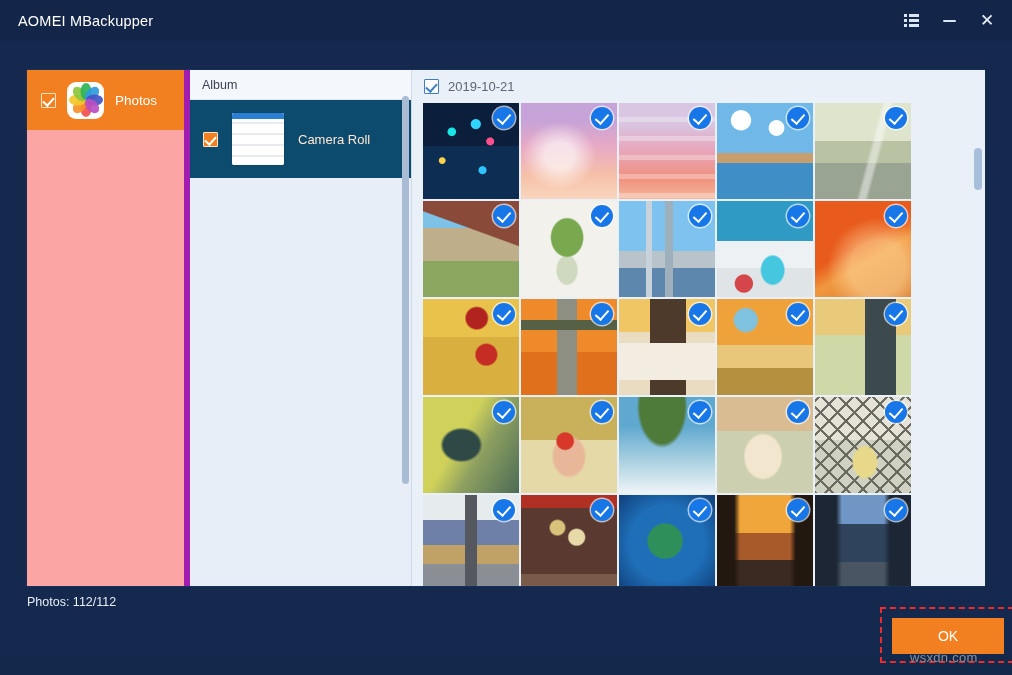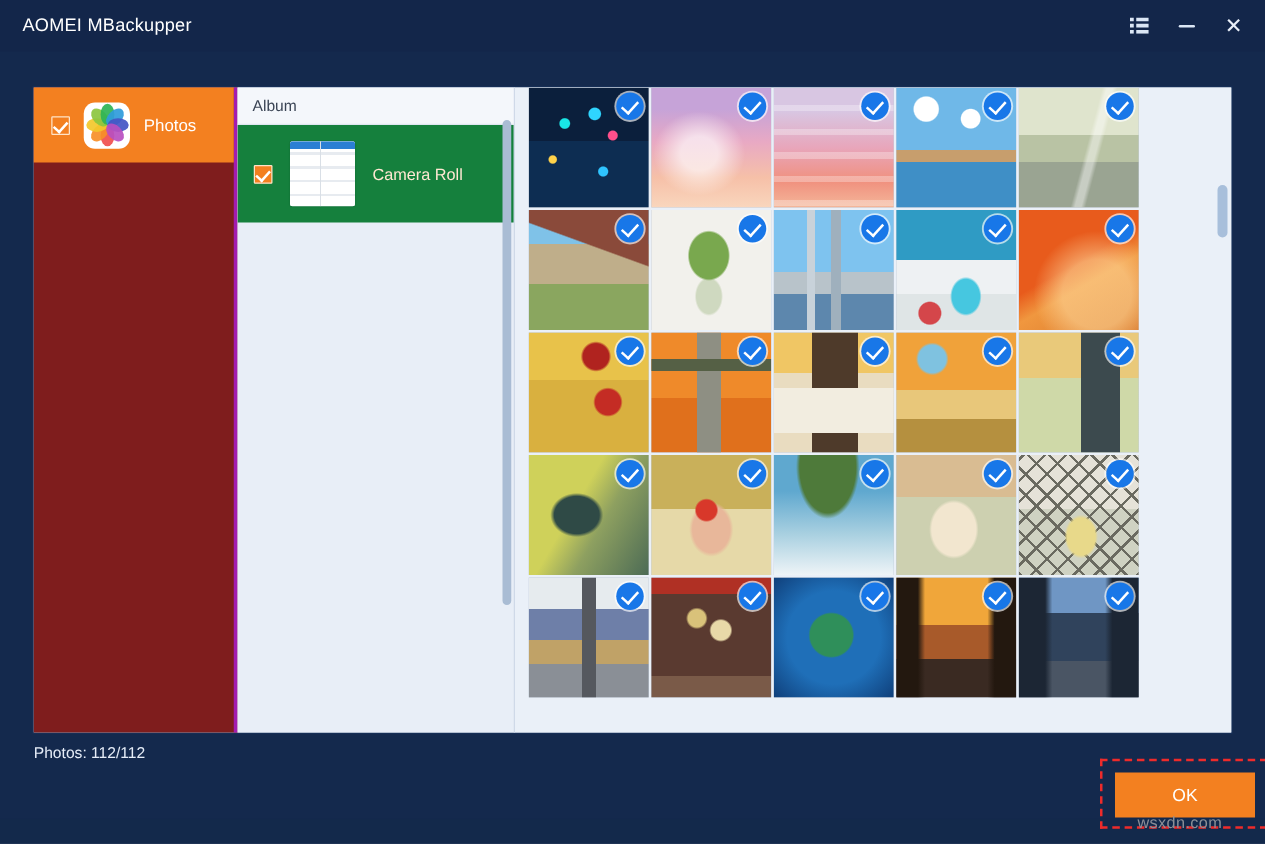--- a/index.html
+++ b/index.html
@@ -47,22 +47,22 @@
     left: 27px; top: 70px;
     width: 958px; height: 516px;
     display: flex;
     background: #e8eef7;
     box-shadow: 0 0 0 1px #17305a;
   }
 
   
   .source-col {
     width: 163px; height: 516px;
-    background: #7f1d1d;
-    border-right: 3px solid #a21caf;
+    background: #fca5a5;
+    border-right: 6px solid #a21caf;
     flex: none;
   }
   .source-item {
     height: 60px;
     display: flex; align-items: center;
     padding-left: 14px;
     gap: 11px;
   }
   .source-item.active { background: #f38020; }
   .source-label { font-size: 13.5px; color: #ffffff; }
@@ -121,21 +121,21 @@
     padding-left: 12px;
   }
   .album-head-label { font-size: 12.5px; color: #3a4454; }
   .album-list { position: relative; height: 486px; }
   .album-item {
     height: 78px;
     display: flex; align-items: center;
     gap: 14px;
     padding-left: 13px;
   }
-  .album-item.active { background: #15803d; }
+  .album-item.active { background: #0c4a6e; }
   .album-item.active .album-name { color: #ffe8d3; }
   .thumb {
     width: 52px; height: 52px; flex: none;
     border-radius: 2px;
     background: #cfd5dd;
     overflow: hidden;
     position: relative;
     box-shadow: 0 0 0 1px rgba(0,0,0,.05);
   }
   .album-name { font-size: 13px; color: #2b3340; }
@@ -301,20 +301,24 @@
 
 
 
 
       </div>
 
       <div class="album-scroll"></div>
     </div>
 
     <div class="grid-col">
+      <div class="date-row">
+        <span class="cb"></span>
+        <span class="date-label">2019-10-21</span>
+      </div>
 
       <div class="photo-grid">
 
         <div class="photo">
           <span class="pic" style="background:linear-gradient(to bottom,#0b1f3c 0 45%,#0d2d52 45% 100%)"></span>
           <span class="pic" style="background:
             radial-gradient(circle at 30% 30%,#19e6e6 0 4%,transparent 5%),
             radial-gradient(circle at 55% 22%,#2fd5ff 0 5%,transparent 6%),
             radial-gradient(circle at 70% 40%,#ff4f8b 0 4%,transparent 5%),
             radial-gradient(circle at 20% 60%,#ffd24a 0 3%,transparent 4%),

